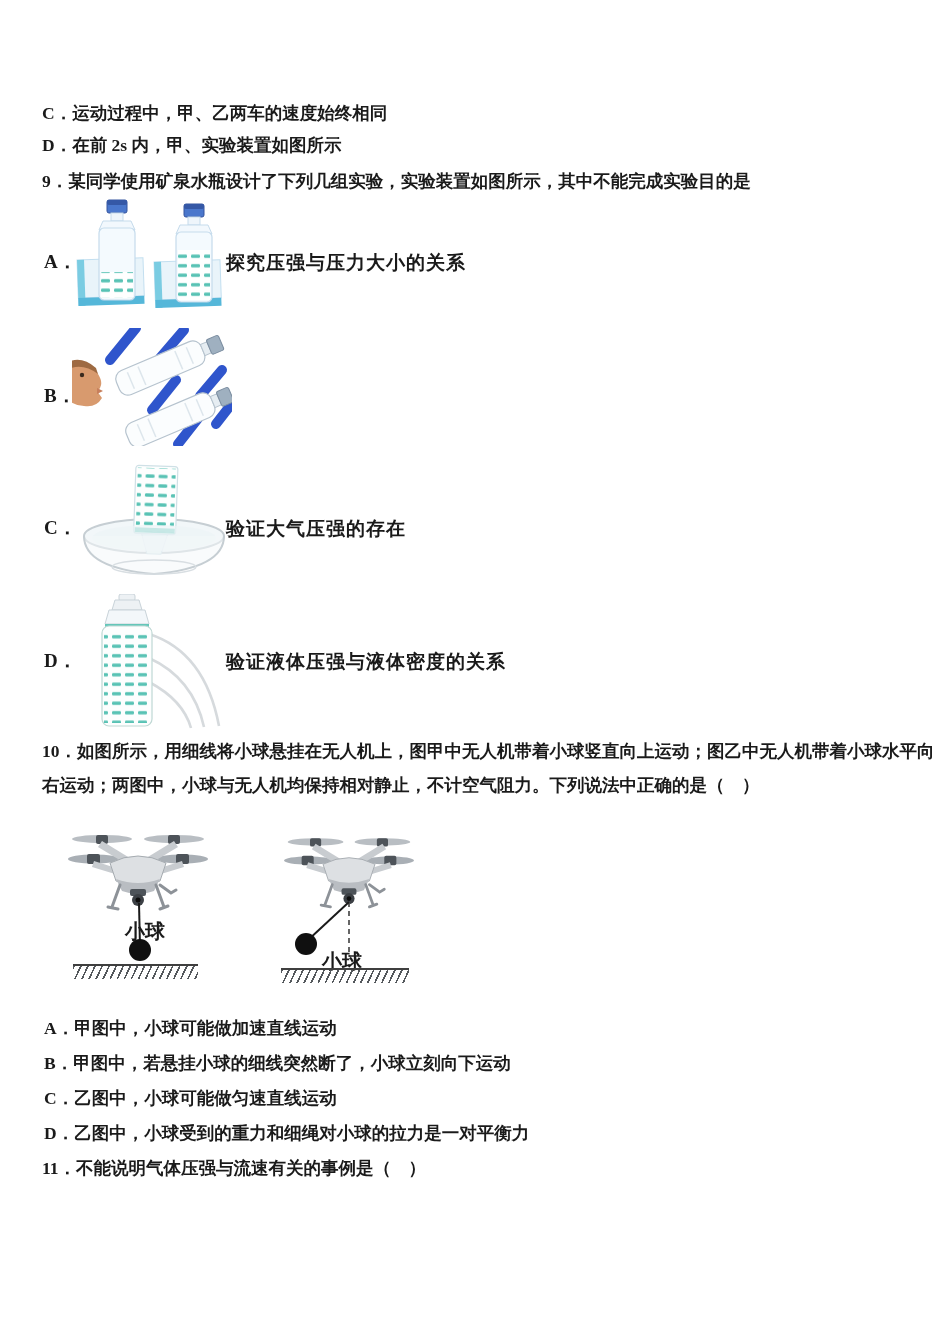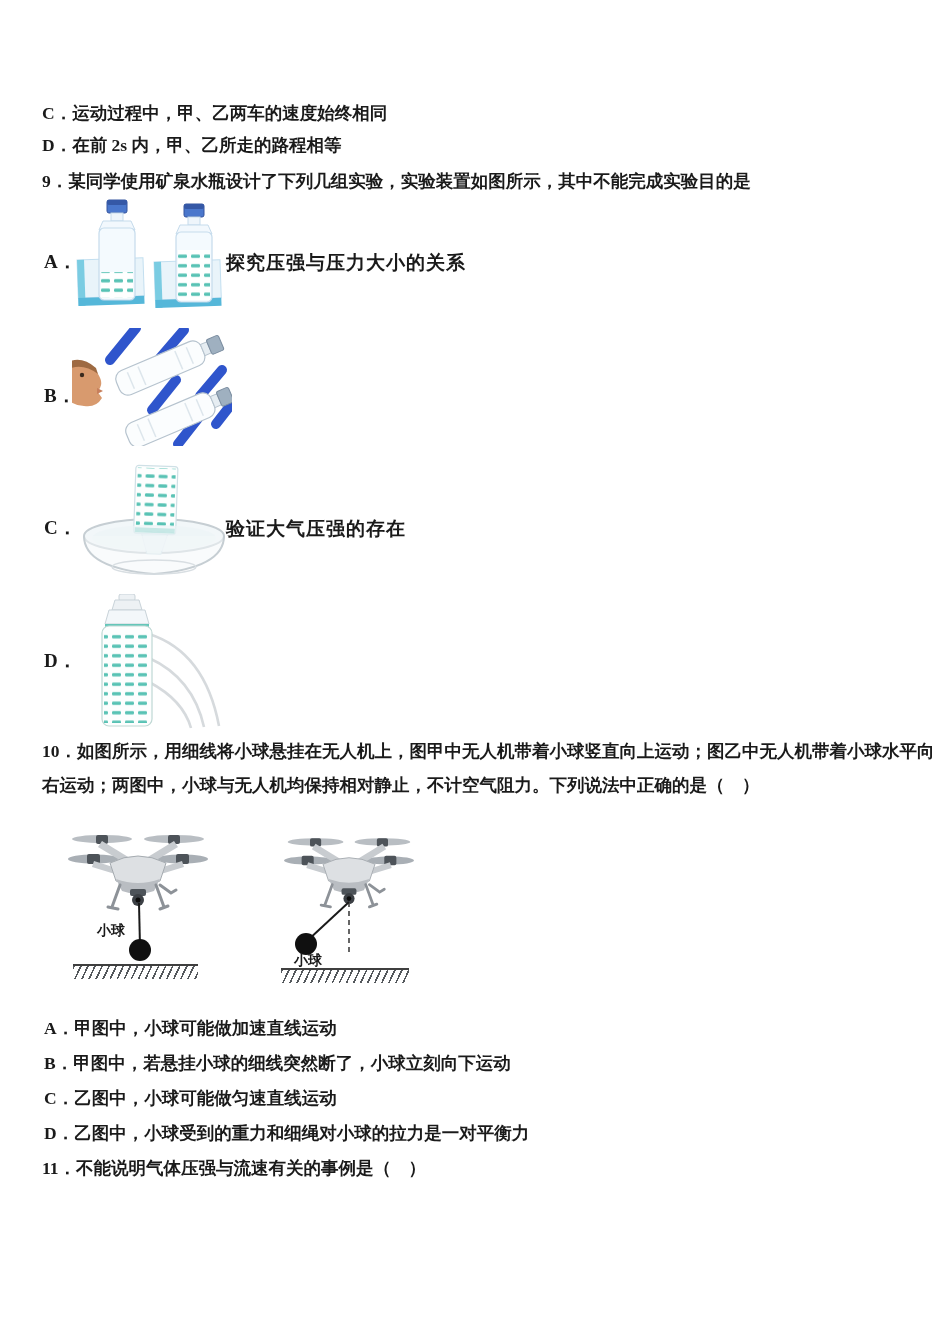--- a/index.html
+++ b/index.html
@@ -14,21 +14,21 @@
   }
   .tline{position:absolute;left:42px;font-size:17.5px;line-height:22px;white-space:pre;}
   .opt-letter{position:absolute;left:44px;font-size:19px;line-height:22px;}
   .caption{position:absolute;left:226px;font-size:19px;line-height:23px;letter-spacing:1px;white-space:pre;}
   .q9-fig{position:absolute;}
   .q10-fig{position:absolute;left:60px;top:813px;width:380px;height:160px;}
   .ground{
     position:absolute;height:13px;border-top:2px solid #3f3f3f;
     background:repeating-linear-gradient(115deg,#54585c 0 1.6px,transparent 1.6px 6.4px);
   }
-  .ball-label{position:absolute;font-size:14px;line-height:20px;}
+  .ball-label{position:absolute;font-size:20px;line-height:20px;margin-left:28px;}
   
   .c-water{fill:var(--water-teal);}
   .c-cap{fill:var(--cap-blue);stroke:#34549e;stroke-width:1;}
   .c-capTop{fill:#3558a6;}
   .c-strap{stroke:var(--strap-blue);stroke-width:10;stroke-linecap:round;fill:none;}
   .c-skin{fill:var(--skin-tone);}
   .c-hair{fill:#9e6a42;}
   .c-pad{fill:var(--pad-blue);}
   .c-padTop{fill:#e9f4fa;stroke:#c3dff0;stroke-width:1;}
   .c-padSide{fill:#7acce2;}
@@ -75,21 +75,21 @@
       <rect x="62" y="66" width="16" height="7" rx="2" class="c-motor"></rect>
       <circle cx="70" cy="77" r="6" class="c-cam"></circle>
       <circle cx="70" cy="77" r="2.5" fill="#0c0c0c"></circle>
     </symbol>
   </defs>
 </svg>
 
 <div class="page">
 
   <div class="tline" style="top:102px">C．运动过程中，甲、乙两车的速度始终相同</div>
-  <div class="tline" style="top:134px">D．在前 2s 内，甲、乙所走的路程相等</div>
+  <div class="tline" style="top:134px">D．在前 2s 内，甲、实验装置如图所示</div>
 
   <div class="tline" style="top:170px">9．某同学使用矿泉水瓶设计了下列几组实验，实验装置如图所示，其中不能完成实验目的是</div>
 
   <div class="opt-letter" style="top:251px">A．</div>
   <div class="q9-fig" style="left:75px;top:198px;width:155px;height:116px">
     <svg width="155" height="116" viewBox="0 0 155 116">
       <g transform="translate(2,62) rotate(-2)">
         <rect x="0" y="0" width="66" height="38" class="c-padTop"></rect>
         <rect x="0" y="0" width="7" height="46" class="c-padSide"></rect>
         <rect x="0" y="38" width="66" height="8" class="c-pad"></rect>
@@ -173,20 +173,21 @@
       <path d="M64,64 Q108,84 119,133" class="c-jet"></path>
       <path d="M64,88 Q98,106 106,134" class="c-jet"></path>
       <rect x="34" y="0" width="16" height="7" rx="2" fill="#edf1f4" stroke="#c9d3d9"></rect>
       <polygon points="30,6 54,6 57,16 27,16" fill="#edf1f4" stroke="#c9d3d9"></polygon>
       <polygon points="24,16 60,16 64,30 20,30" fill="#f3f7fa" stroke="#c9d3d9"></polygon>
       <rect x="20" y="30" width="44" height="5" class="c-water" opacity="0.9"></rect>
       <rect x="17" y="32" width="50" height="100" rx="7" class="c-botWhite"></rect>
       <rect x="19" y="36" width="46" height="93" fill="url(#wdash)"></rect>
     </svg>
   </div>
+  <div class="caption" style="top:650px">验证液体压强与液体密度的关系</div>
 
   <div class="tline" style="top:740px">10．如图所示，用细线将小球悬挂在无人机上，图甲中无人机带着小球竖直向上运动；图乙中无人机带着小球水平向</div>
   <div class="tline" style="top:774px">右运动；两图中，小球与无人机均保持相对静止，不计空气阻力。下列说法中正确的是（　）</div>
 
   <div class="q10-fig">
     <svg width="380" height="160" viewBox="0 0 380 160">
       <use href="#drone" x="8" y="10" width="140" height="100"></use>
       <use href="#drone" x="224" y="14" width="130" height="93"></use>
       <line x1="79" y1="90" x2="80" y2="134" class="c-string"></line>
       <circle cx="80" cy="137" r="11" class="c-ball"></circle>

